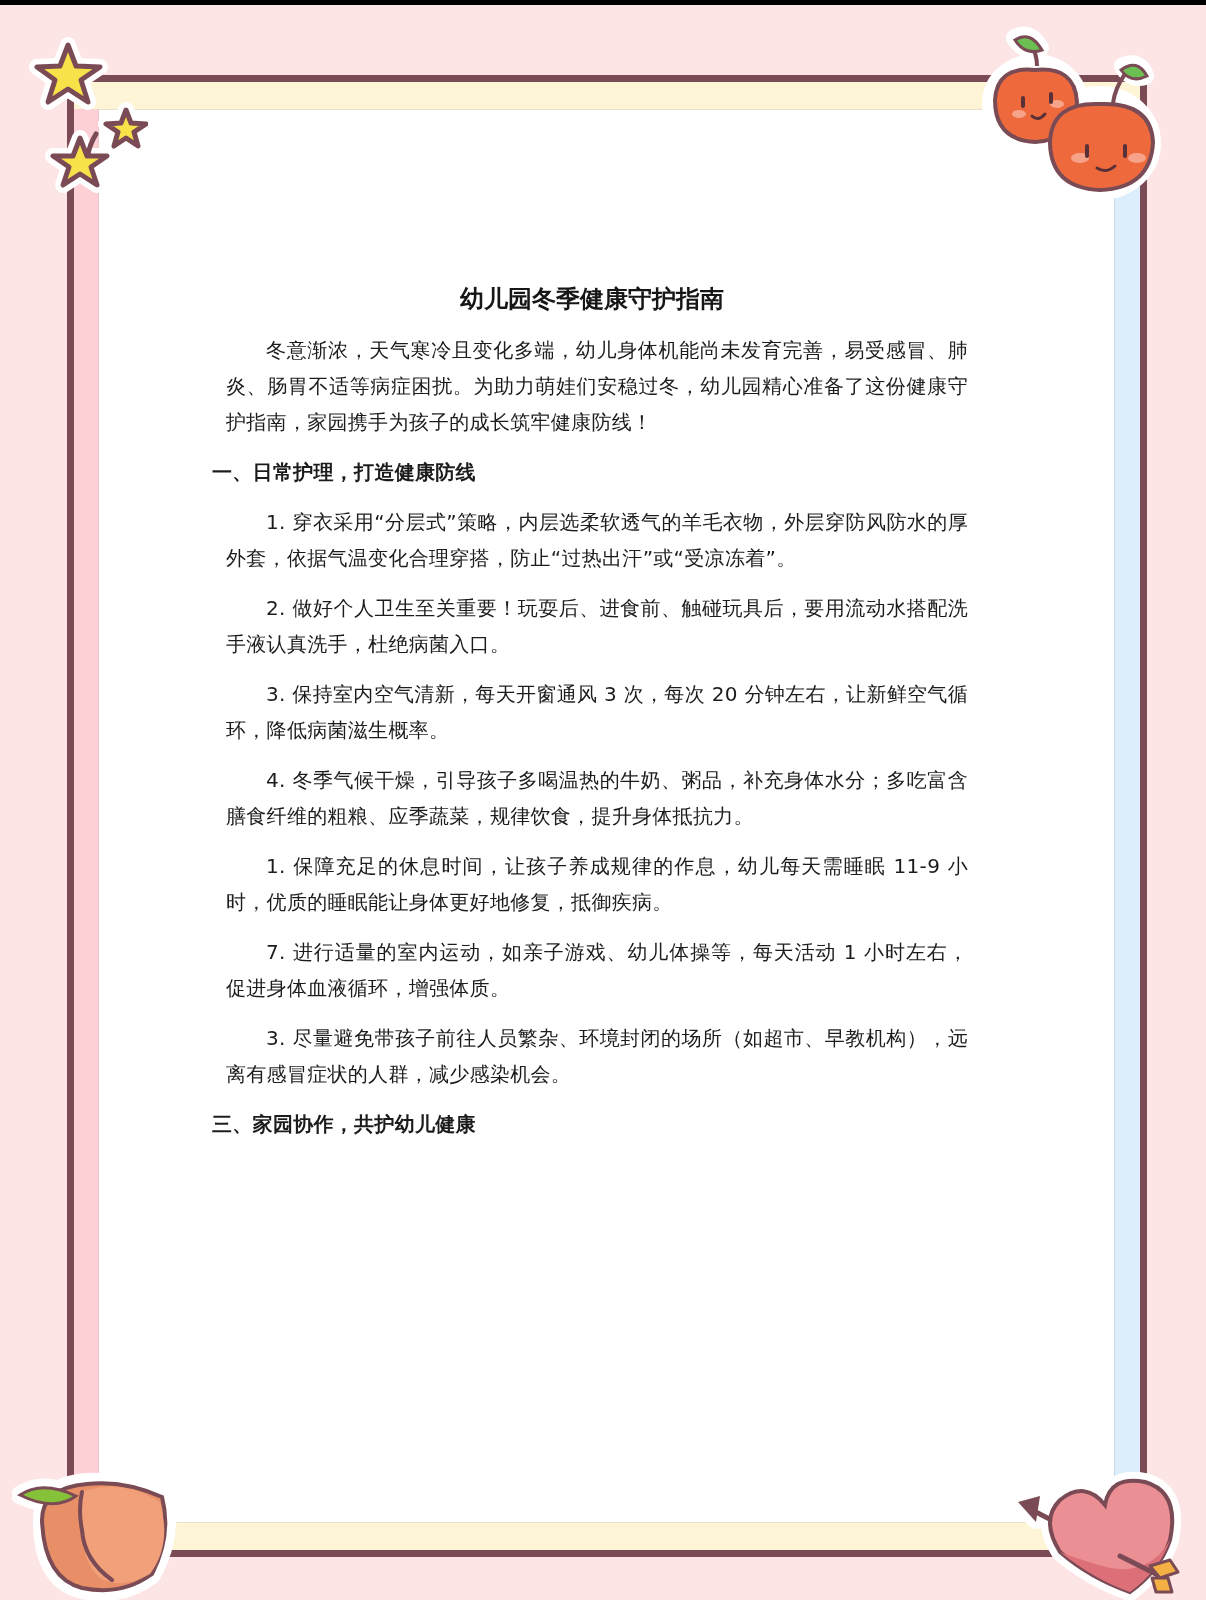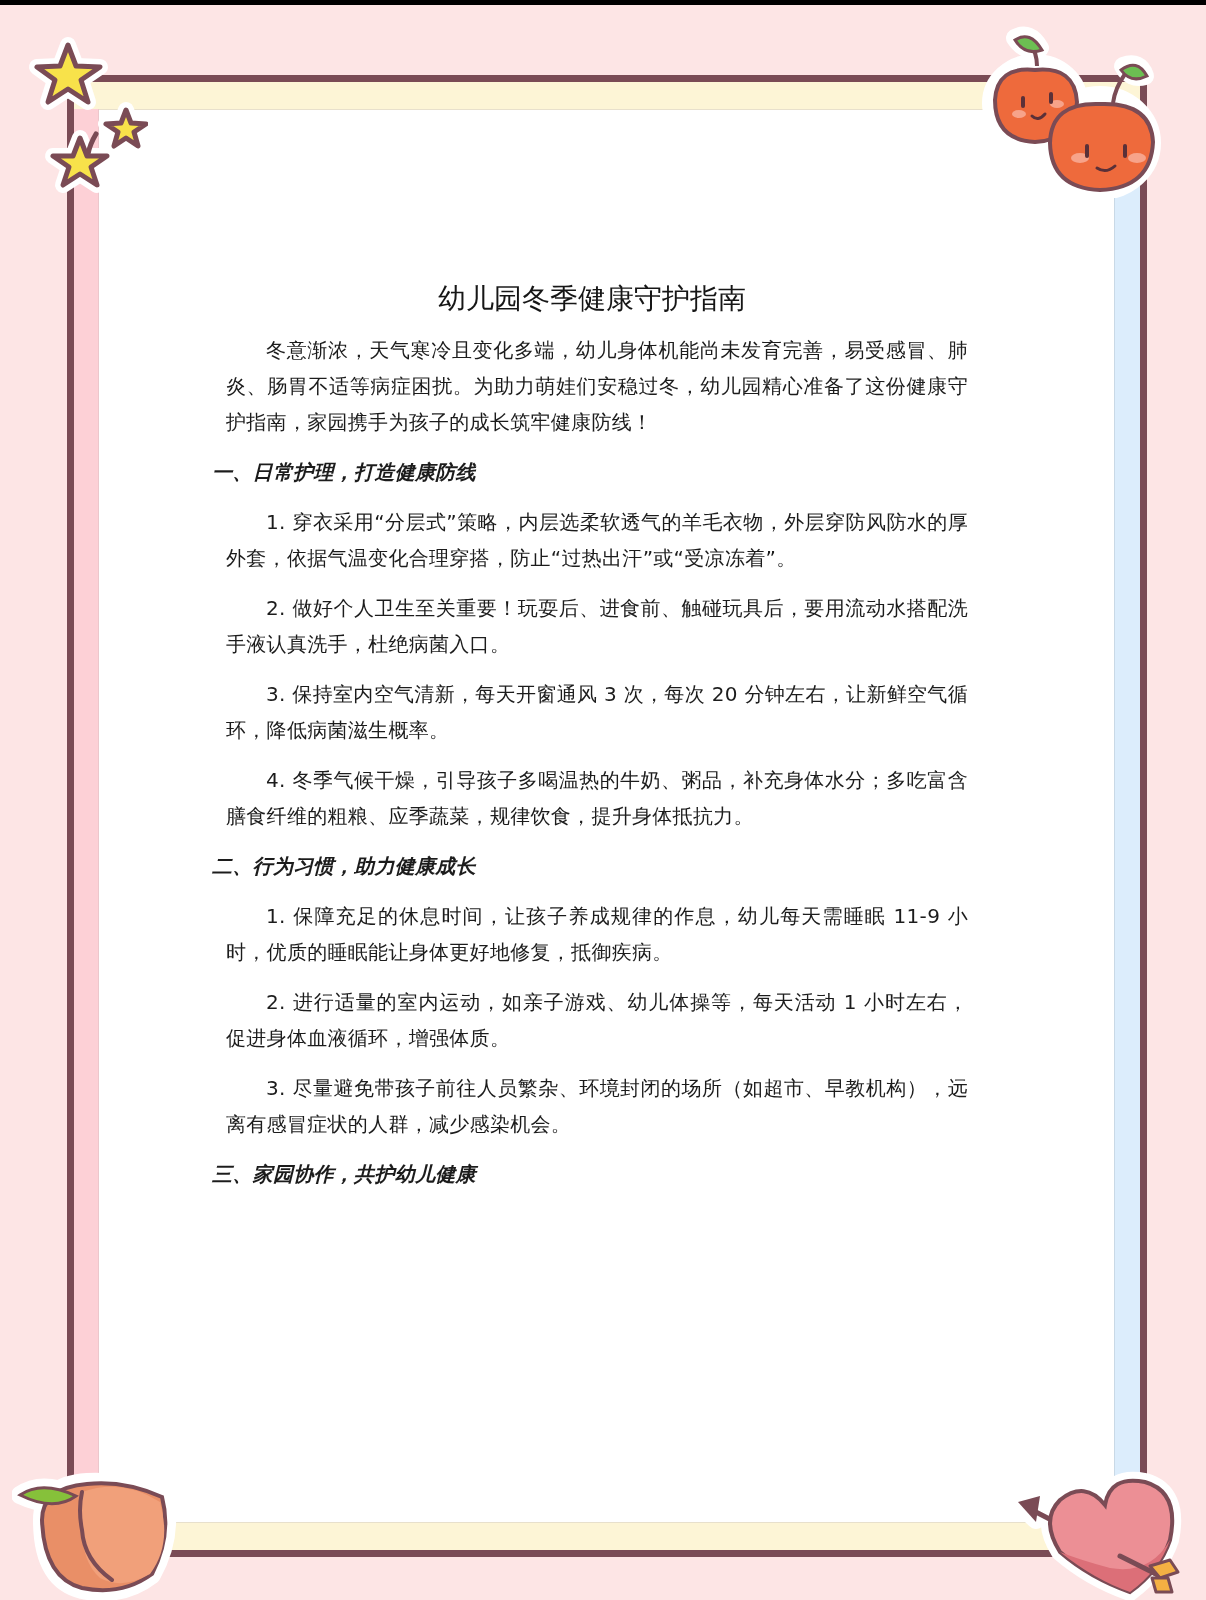--- a/index.html
+++ b/index.html
@@ -61,37 +61,36 @@
     .content {
       position: absolute;
       left: 212px; top: 280px;
       width: 770px;
       color: #1c1c1c;
       font-size: 20px;
       line-height: 36px;
     }
     .doc-title {
       text-align: center;
-      font-weight: normal;
-      font-size: 28px;
+      font-weight: bold;
+      font-size: 24px;
       line-height: 38px;
       margin: 0 0 0 -10px;
       color: #161616;
     }
     .para {
       margin: 14px;
       text-indent: 2em;
       text-align: justify;
       letter-spacing: 0.3px;
     }
     .section-heading {
       margin: 0;
       font-weight: bold;
       letter-spacing: 0.3px;
-      font-style: italic;
     }
     
     .sticker {
       position: absolute;
     }
   </style>
 </head>
 <body>
 
 <div class="top-bar"></div>
@@ -108,23 +107,22 @@
 
   <div>
     <p class="section-heading">一、日常护理，打造健康防线</p>
     <p class="para">1. 穿衣采用“分层式”策略，内层选柔软透气的羊毛衣物，外层穿防风防水的厚外套，依据气温变化合理穿搭，防止“过热出汗”或“受凉冻着”。</p>
     <p class="para">2. 做好个人卫生至关重要！玩耍后、进食前、触碰玩具后，要用流动水搭配洗手液认真洗手，杜绝病菌入口。</p>
     <p class="para">3. 保持室内空气清新，每天开窗通风 3 次，每次 20 分钟左右，让新鲜空气循环，降低病菌滋生概率。</p>
     <p class="para">4. 冬季气候干燥，引导孩子多喝温热的牛奶、粥品，补充身体水分；多吃富含膳食纤维的粗粮、应季蔬菜，规律饮食，提升身体抵抗力。</p>
   </div>
 
   <div>
-    <p class="section-heading">二、行为习惯，助力健康成长</p>
     <p class="para">1. 保障充足的休息时间，让孩子养成规律的作息，幼儿每天需睡眠 11-9 小时，优质的睡眠能让身体更好地修复，抵御疾病。</p>
-    <p class="para">2. 进行适量的室内运动，如亲子游戏、幼儿体操等，每天活动 1 小时左右，促进身体血液循环，增强体质。</p>
+    <p class="para">7. 进行适量的室内运动，如亲子游戏、幼儿体操等，每天活动 1 小时左右，促进身体血液循环，增强体质。</p>
     <p class="para">3. 尽量避免带孩子前往人员繁杂、环境封闭的场所（如超市、早教机构），远离有感冒症状的人群，减少感染机会。</p>
   </div>
 
   <div>
     <p class="section-heading">三、家园协作，共护幼儿健康</p>
   </div>
 
 </div>
 
 <div class="sticker" style="left:18px; top:32px; width:130px; height:170px;">

